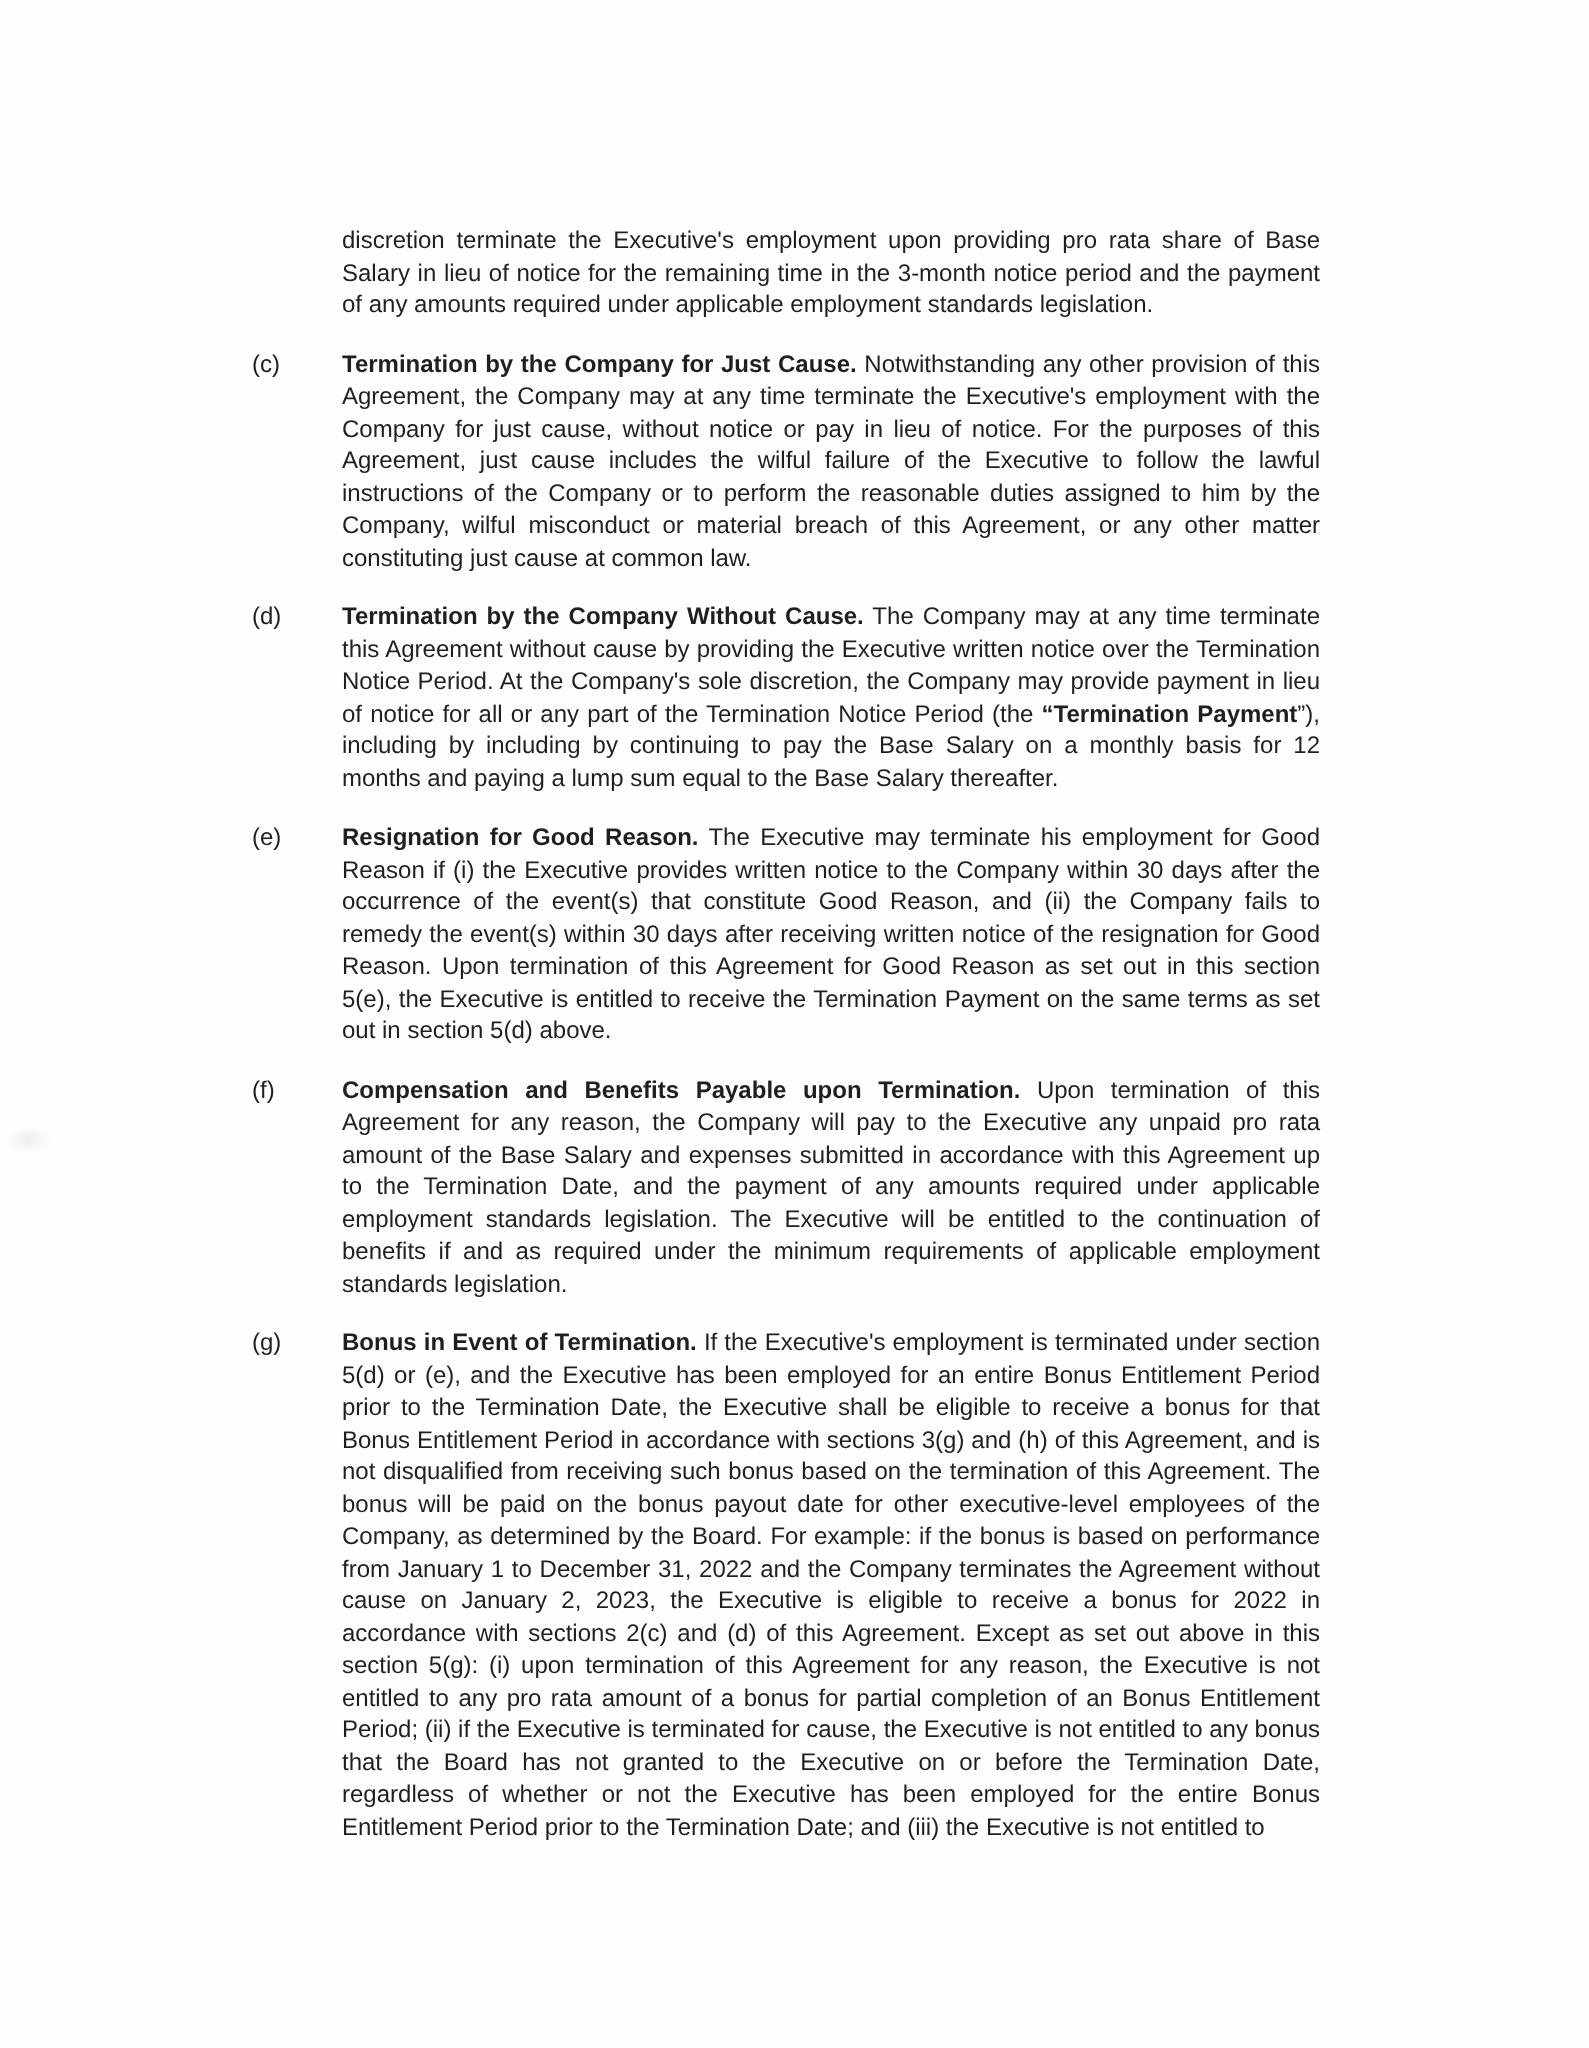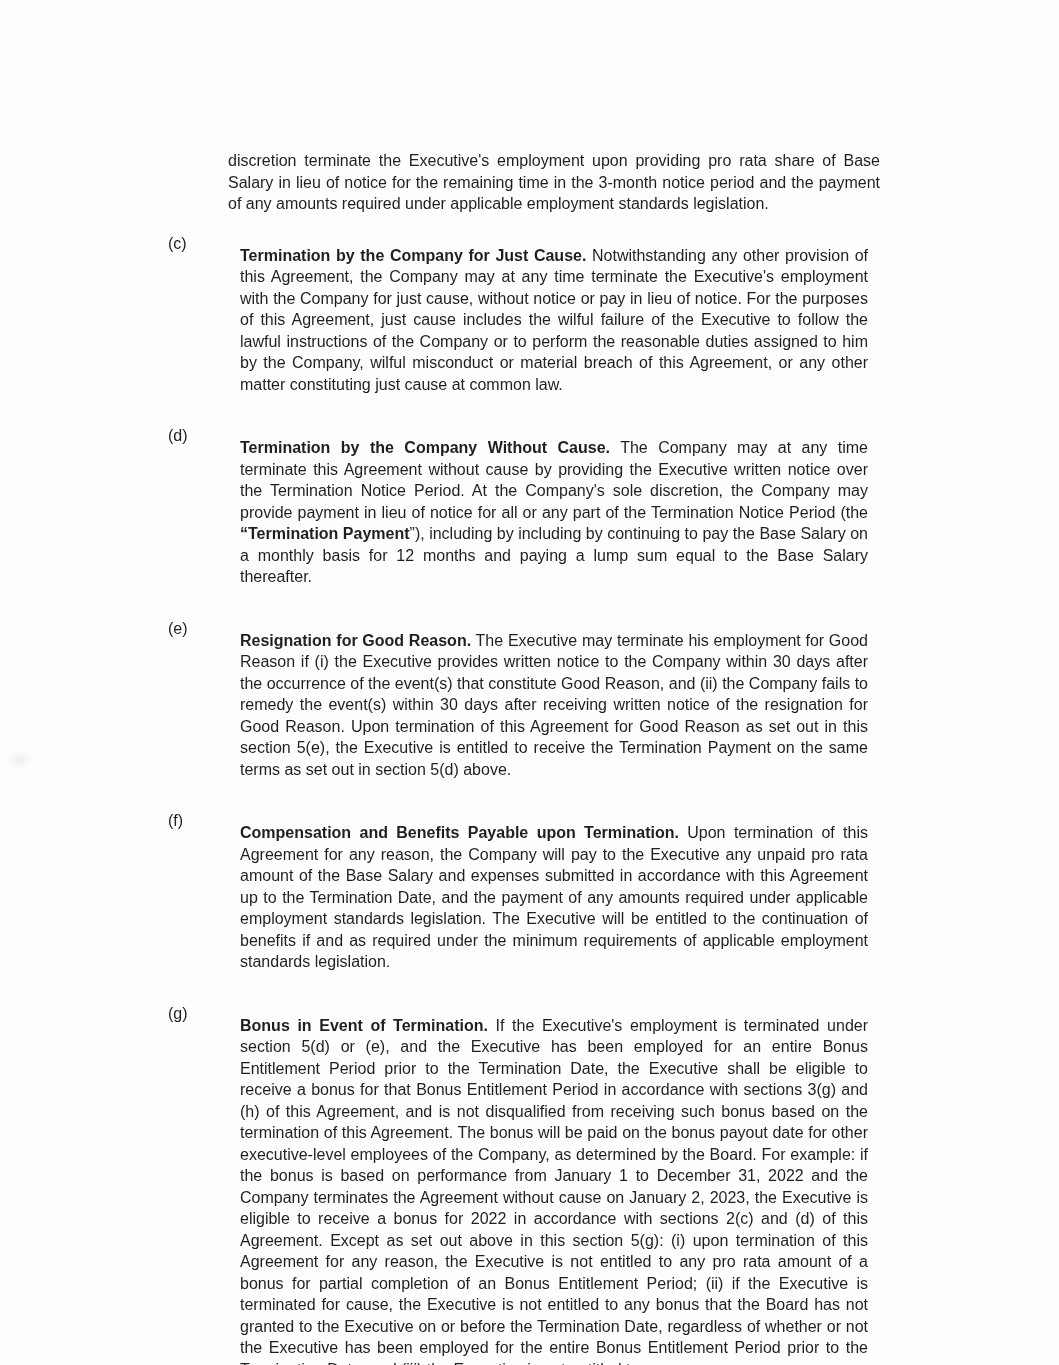--- a/index.html
+++ b/index.html
@@ -34,21 +34,21 @@
   }
   .clause:last-child {
     margin-bottom: 0;
   }
   .clause-label {
     flex: 0 0 60px;
     width: 60px;
   }
   .clause-text {
     flex: 1 1 auto;
-    margin: 12px;
+    margin: 0;
     text-align: justify;
   }
   b {
     font-weight: 700;
   }
   .scan-smudge {
     position: absolute;
     left: 4px;
     top: 750px;
     width: 30px;

